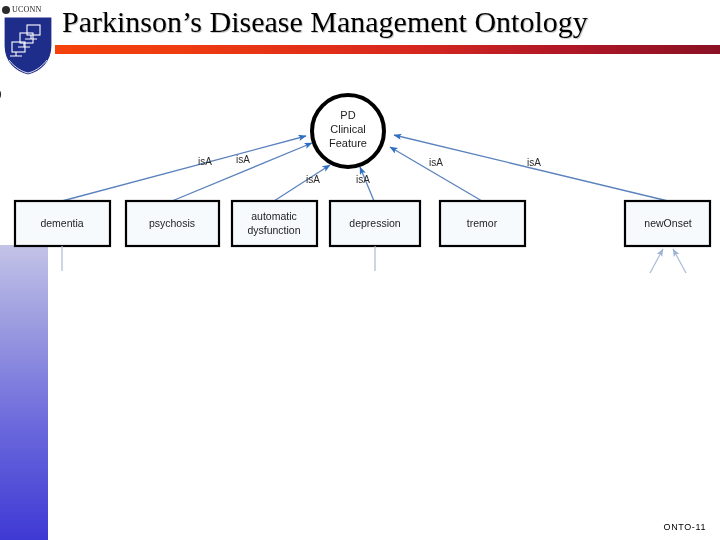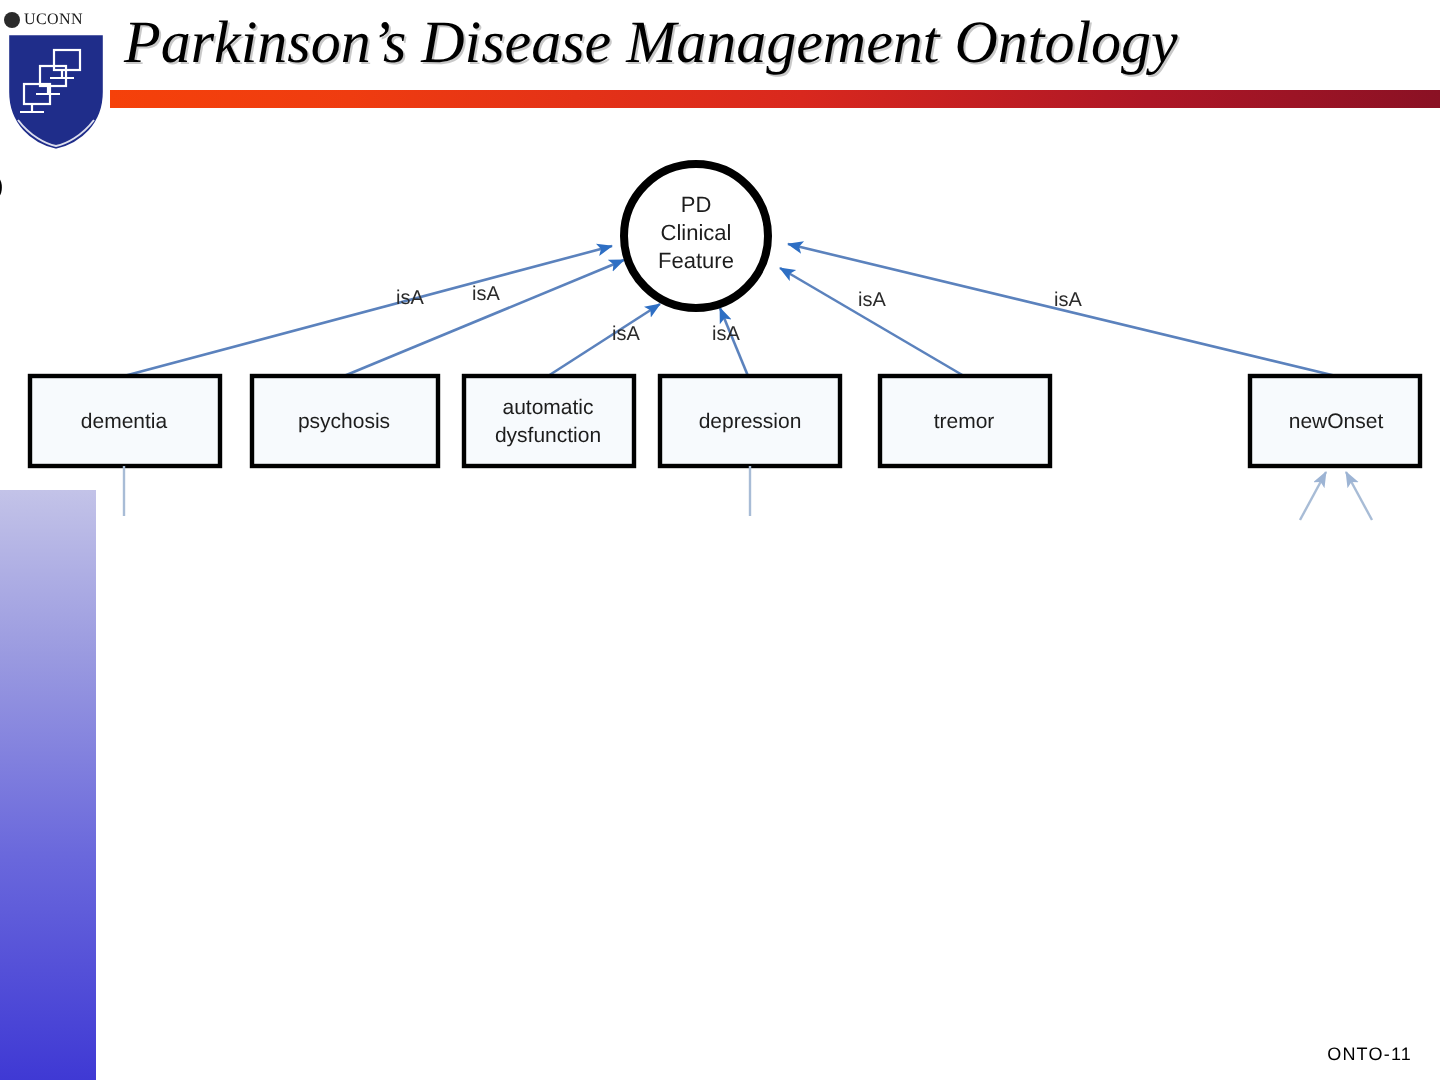--- a/index.html
+++ b/index.html
@@ -73,21 +73,20 @@
     position: absolute;
     left: 62px;
     top: 2px;
     width: 650px;
     font-family: "Liberation Serif", serif;
     font-size: 30px;
     line-height: 40px;
     color: #000000;
     white-space: nowrap;
     text-shadow: 1px 1px 0 #c9c9c9;
-    font-style: italic;
   }
 
   
   #title-rule {
     position: absolute;
     left: 55px;
     top: 45px;
     width: 665px;
     height: 9px;
     background: linear-gradient(to right, #f5410a 0%, #ef3c10 18%, #d9281e 52%, #ae1726 78%, #8a1124 100%);
@@ -104,21 +103,21 @@
     line-height: 22px;
     color: #000000;
     overflow: hidden;
     white-space: nowrap;
   }
 
   
   #diagram {
     position: absolute;
     left: 0;
-    top: 60px;
+    top: 73px;
     width: 644px;
     height: 230px;
   }
   #diagram svg { display: block; }
 
   
   #footer-label {
     position: absolute;
     right: 14px;
     bottom: 8px;

